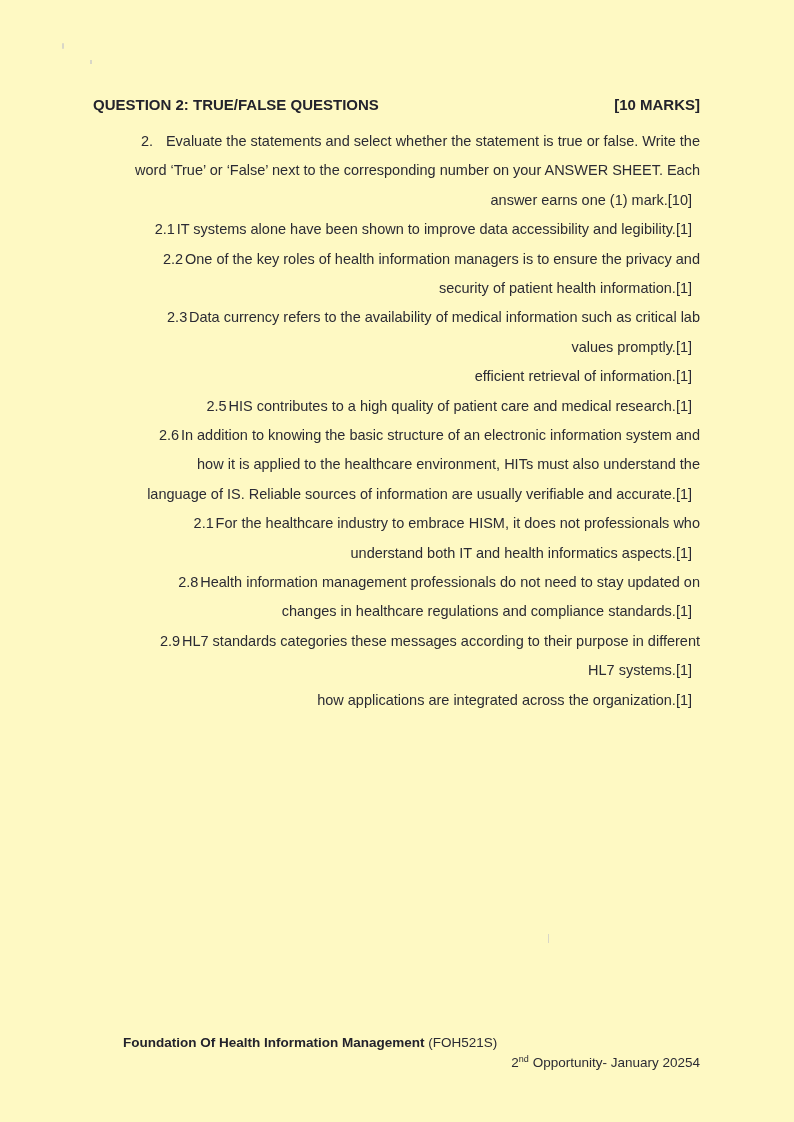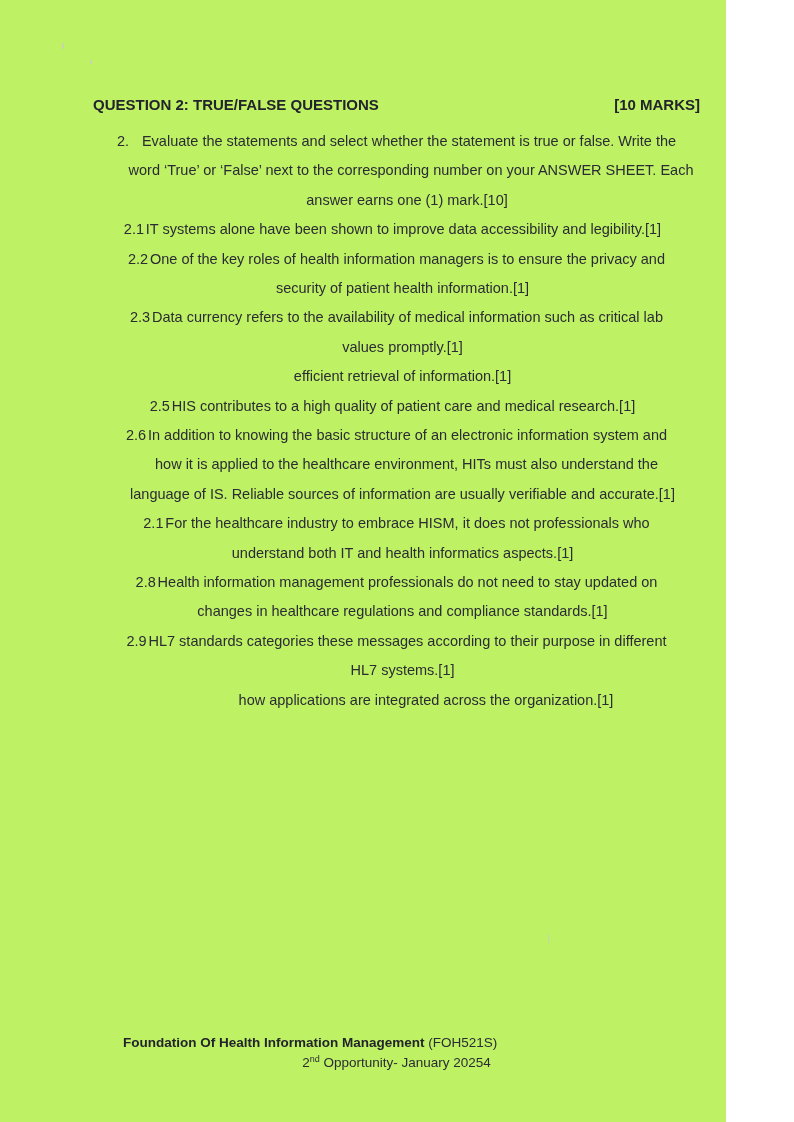--- a/index.html
+++ b/index.html
@@ -2,23 +2,23 @@
 <html><head>
 <meta charset="utf-8">
 <style>
   html, body {
     margin: 0;
     padding: 0;
     background: #ffffff;
   }
   .page {
     position: relative;
-    width: 726px;
+    width: 794px;
     height: 1122px;
-    background: #bef264;
+    background: #fef9c3;
     font-family: "Liberation Sans", sans-serif;
     color: #2b2b34;
     overflow: hidden;
   }
   .content {
     position: absolute;
     left: 93px;
     top: 90px;
     width: 607px;
   }
@@ -30,21 +30,21 @@
     align-items: center;
     font-weight: bold;
     font-size: 15px;
     color: #23232c;
     white-space: nowrap;
   }
   .row {
     height: 29.4px;
     display: flex;
     align-items: center;
-    justify-content: center;
+    justify-content: flex-end;
     font-size: 14.5px;
     white-space: nowrap;
   }
   .txt { flex: 0 1 auto; overflow: hidden; }
   .qnum { display: inline-block; width: 25px; }
   .qnum.qn { width: 22px; }
   .qnum.wide { width: 59px; }
   .cont { padding-left: 29px; }
   #qlist .cont { padding-left: 20px; }
   #qlist .cont.wcont { padding-left: 67px; }
@@ -56,21 +56,21 @@
     width: 607px;
     font-size: 13.5px;
     color: #2b2b34;
   }
   .f1 { height: 20px; line-height: 20px; white-space: nowrap; }
   .fb { font-weight: bold; color: #23232c; margin-left: 30px; }
   .f2 {
     height: 20px;
     line-height: 20px;
     display: flex;
-    justify-content: center;
+    justify-content: flex-end;
     white-space: nowrap;
   }
   sup.nd {
     font-size: 9px;
     vertical-align: super;
     line-height: 0;
   }
   .speck {
     position: absolute;
     background: #c9c9c9;

